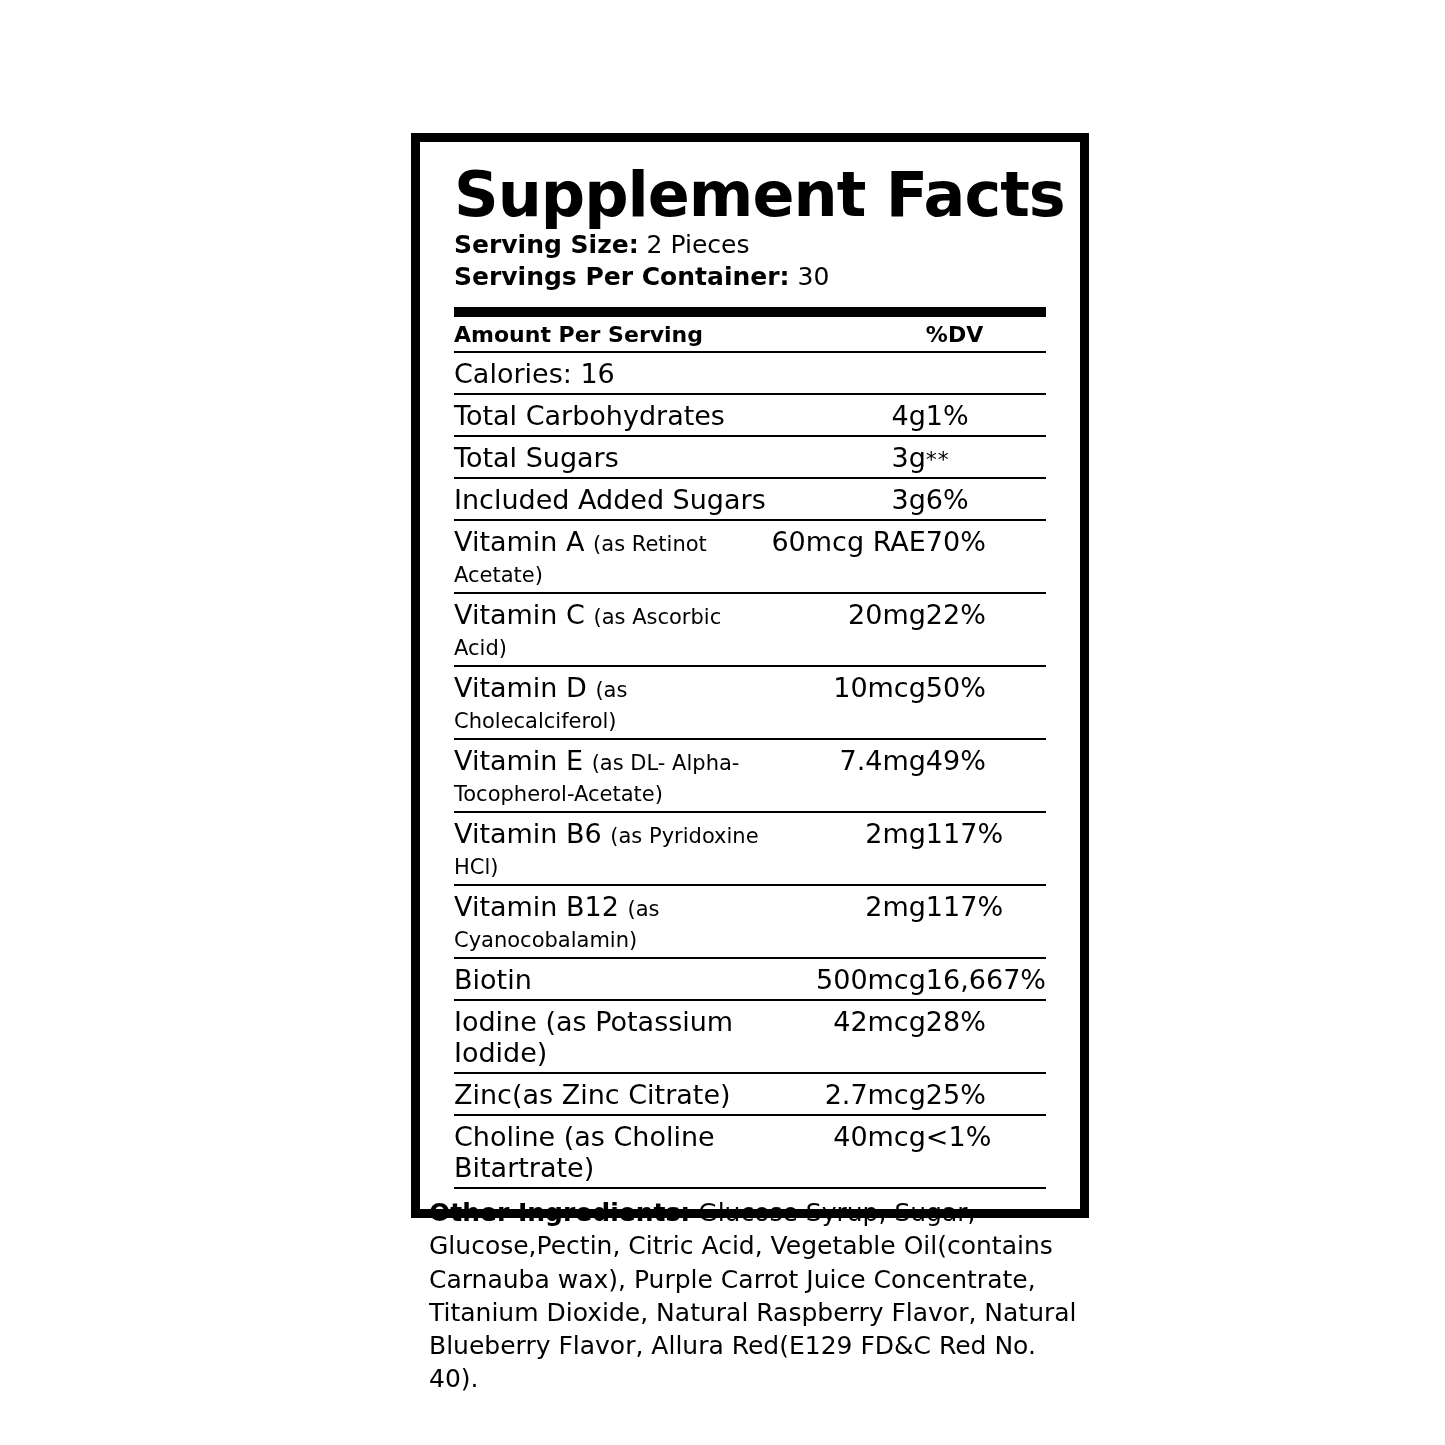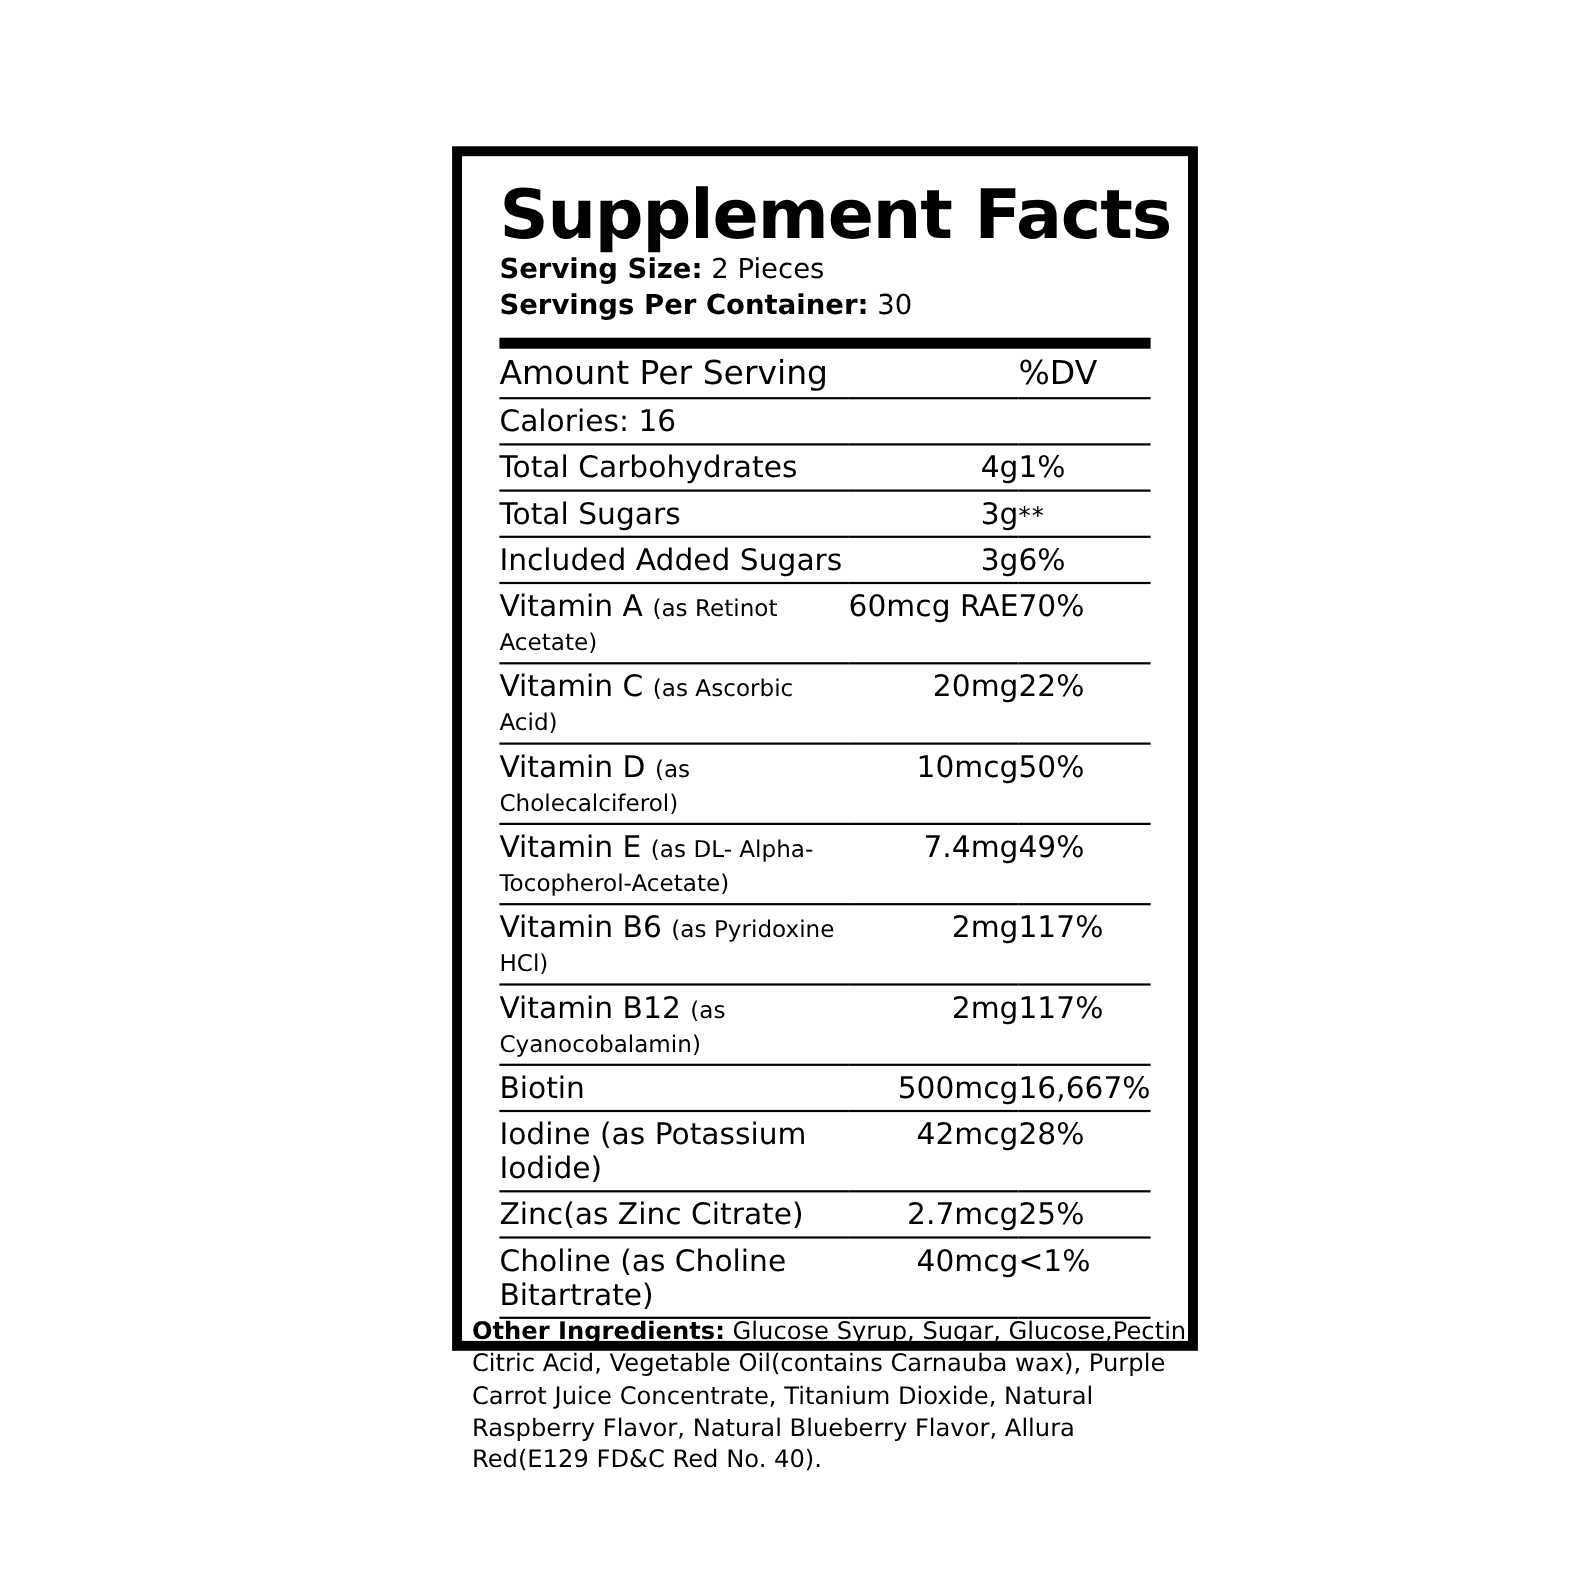--- a/index.html
+++ b/index.html
@@ -61,36 +61,36 @@
   }
   table.facts td {
     padding: 5px 0 4px 0;
     vertical-align: baseline;
     border-bottom: 2px solid #000;
   }
   td.name { text-align: left; }
   td.amount { text-align: right; white-space: nowrap; padding-left: 8px; }
   td.dv { text-align: left; white-space: nowrap; width: 118px; padding-left: 10px; }
   .hdr td {
-    font-weight: normal;
-    font-size: 30px;
+    font-weight: bold;
+    font-size: 22px;
     padding: 8px 0 9px 0;
     border-bottom: 2px solid #000;
   }
   .sub {
     font-size: 21px;
   }
   .indent { padding-left: 48px; }
   .star { font-size: 22px; vertical-align: super; letter-spacing: 1px; }
   .other {
     position: absolute;
     left: 396px;
     top: 1196px;
     width: 660px;
-    font-size: 22px;
+    font-size: 25px;
     line-height: 1.33;
   }
   .other b { font-weight: bold; }
 </style>
 </head>
 <body>
 
 <div class="page">
 
   <div class="panel">

